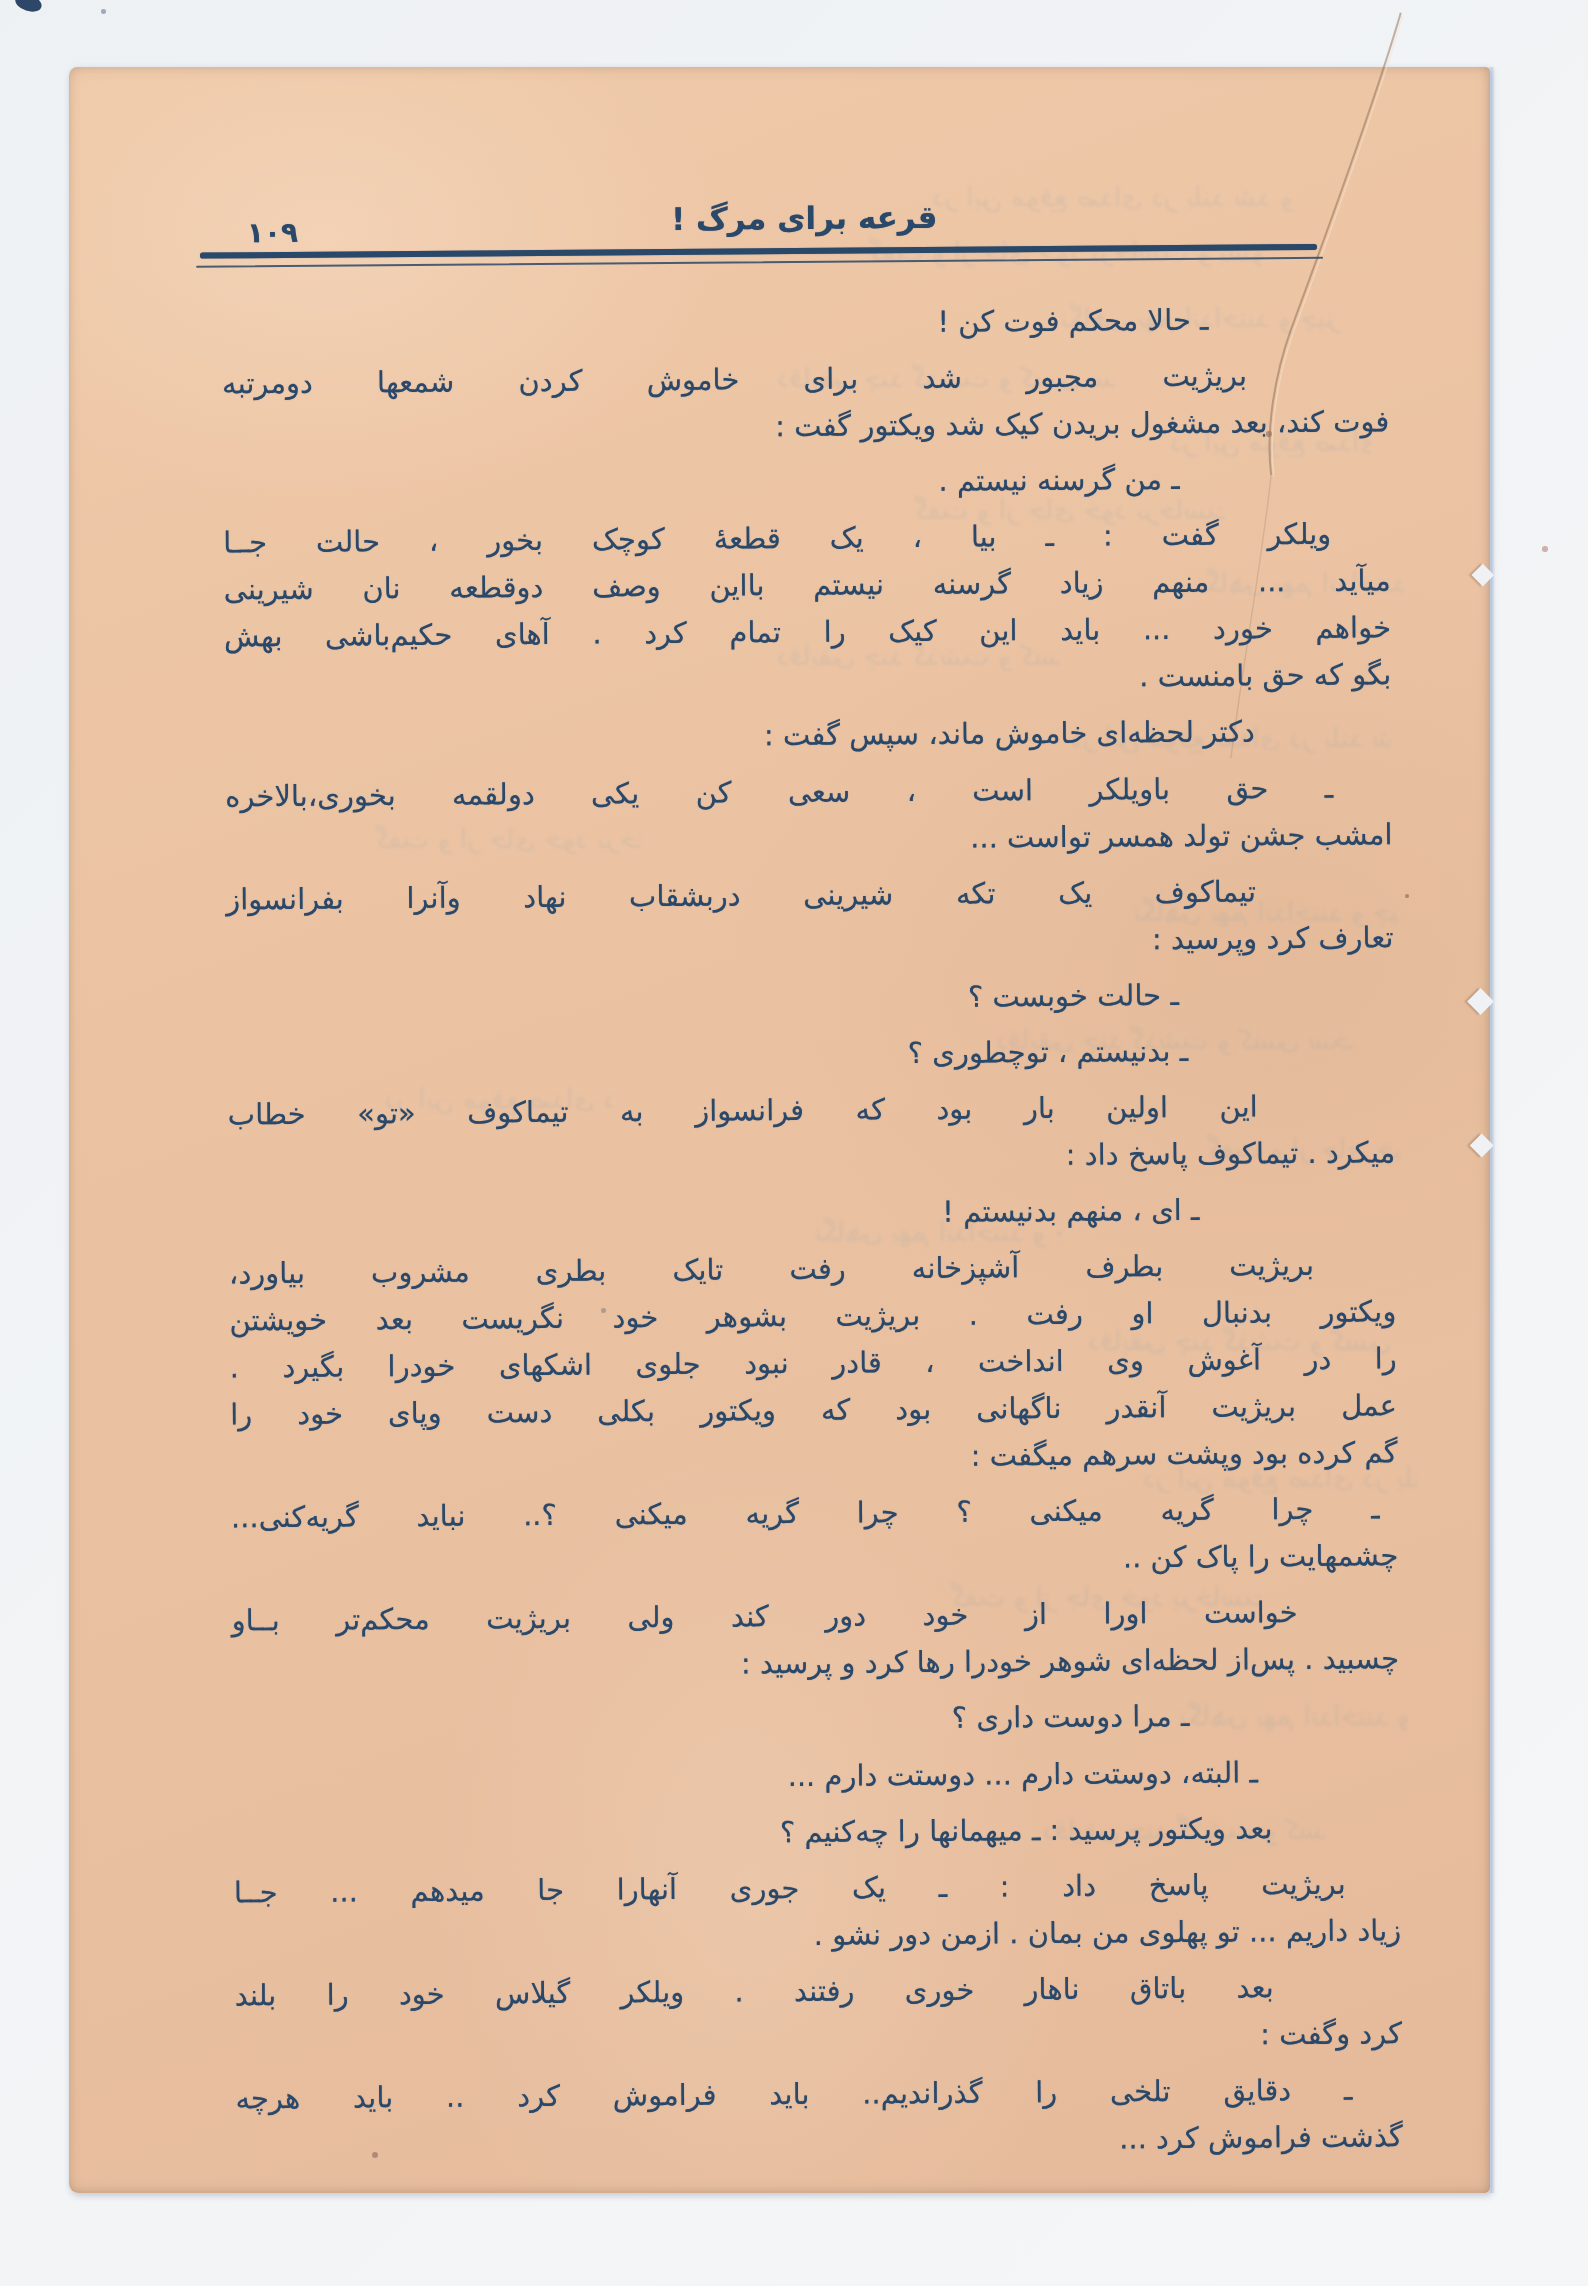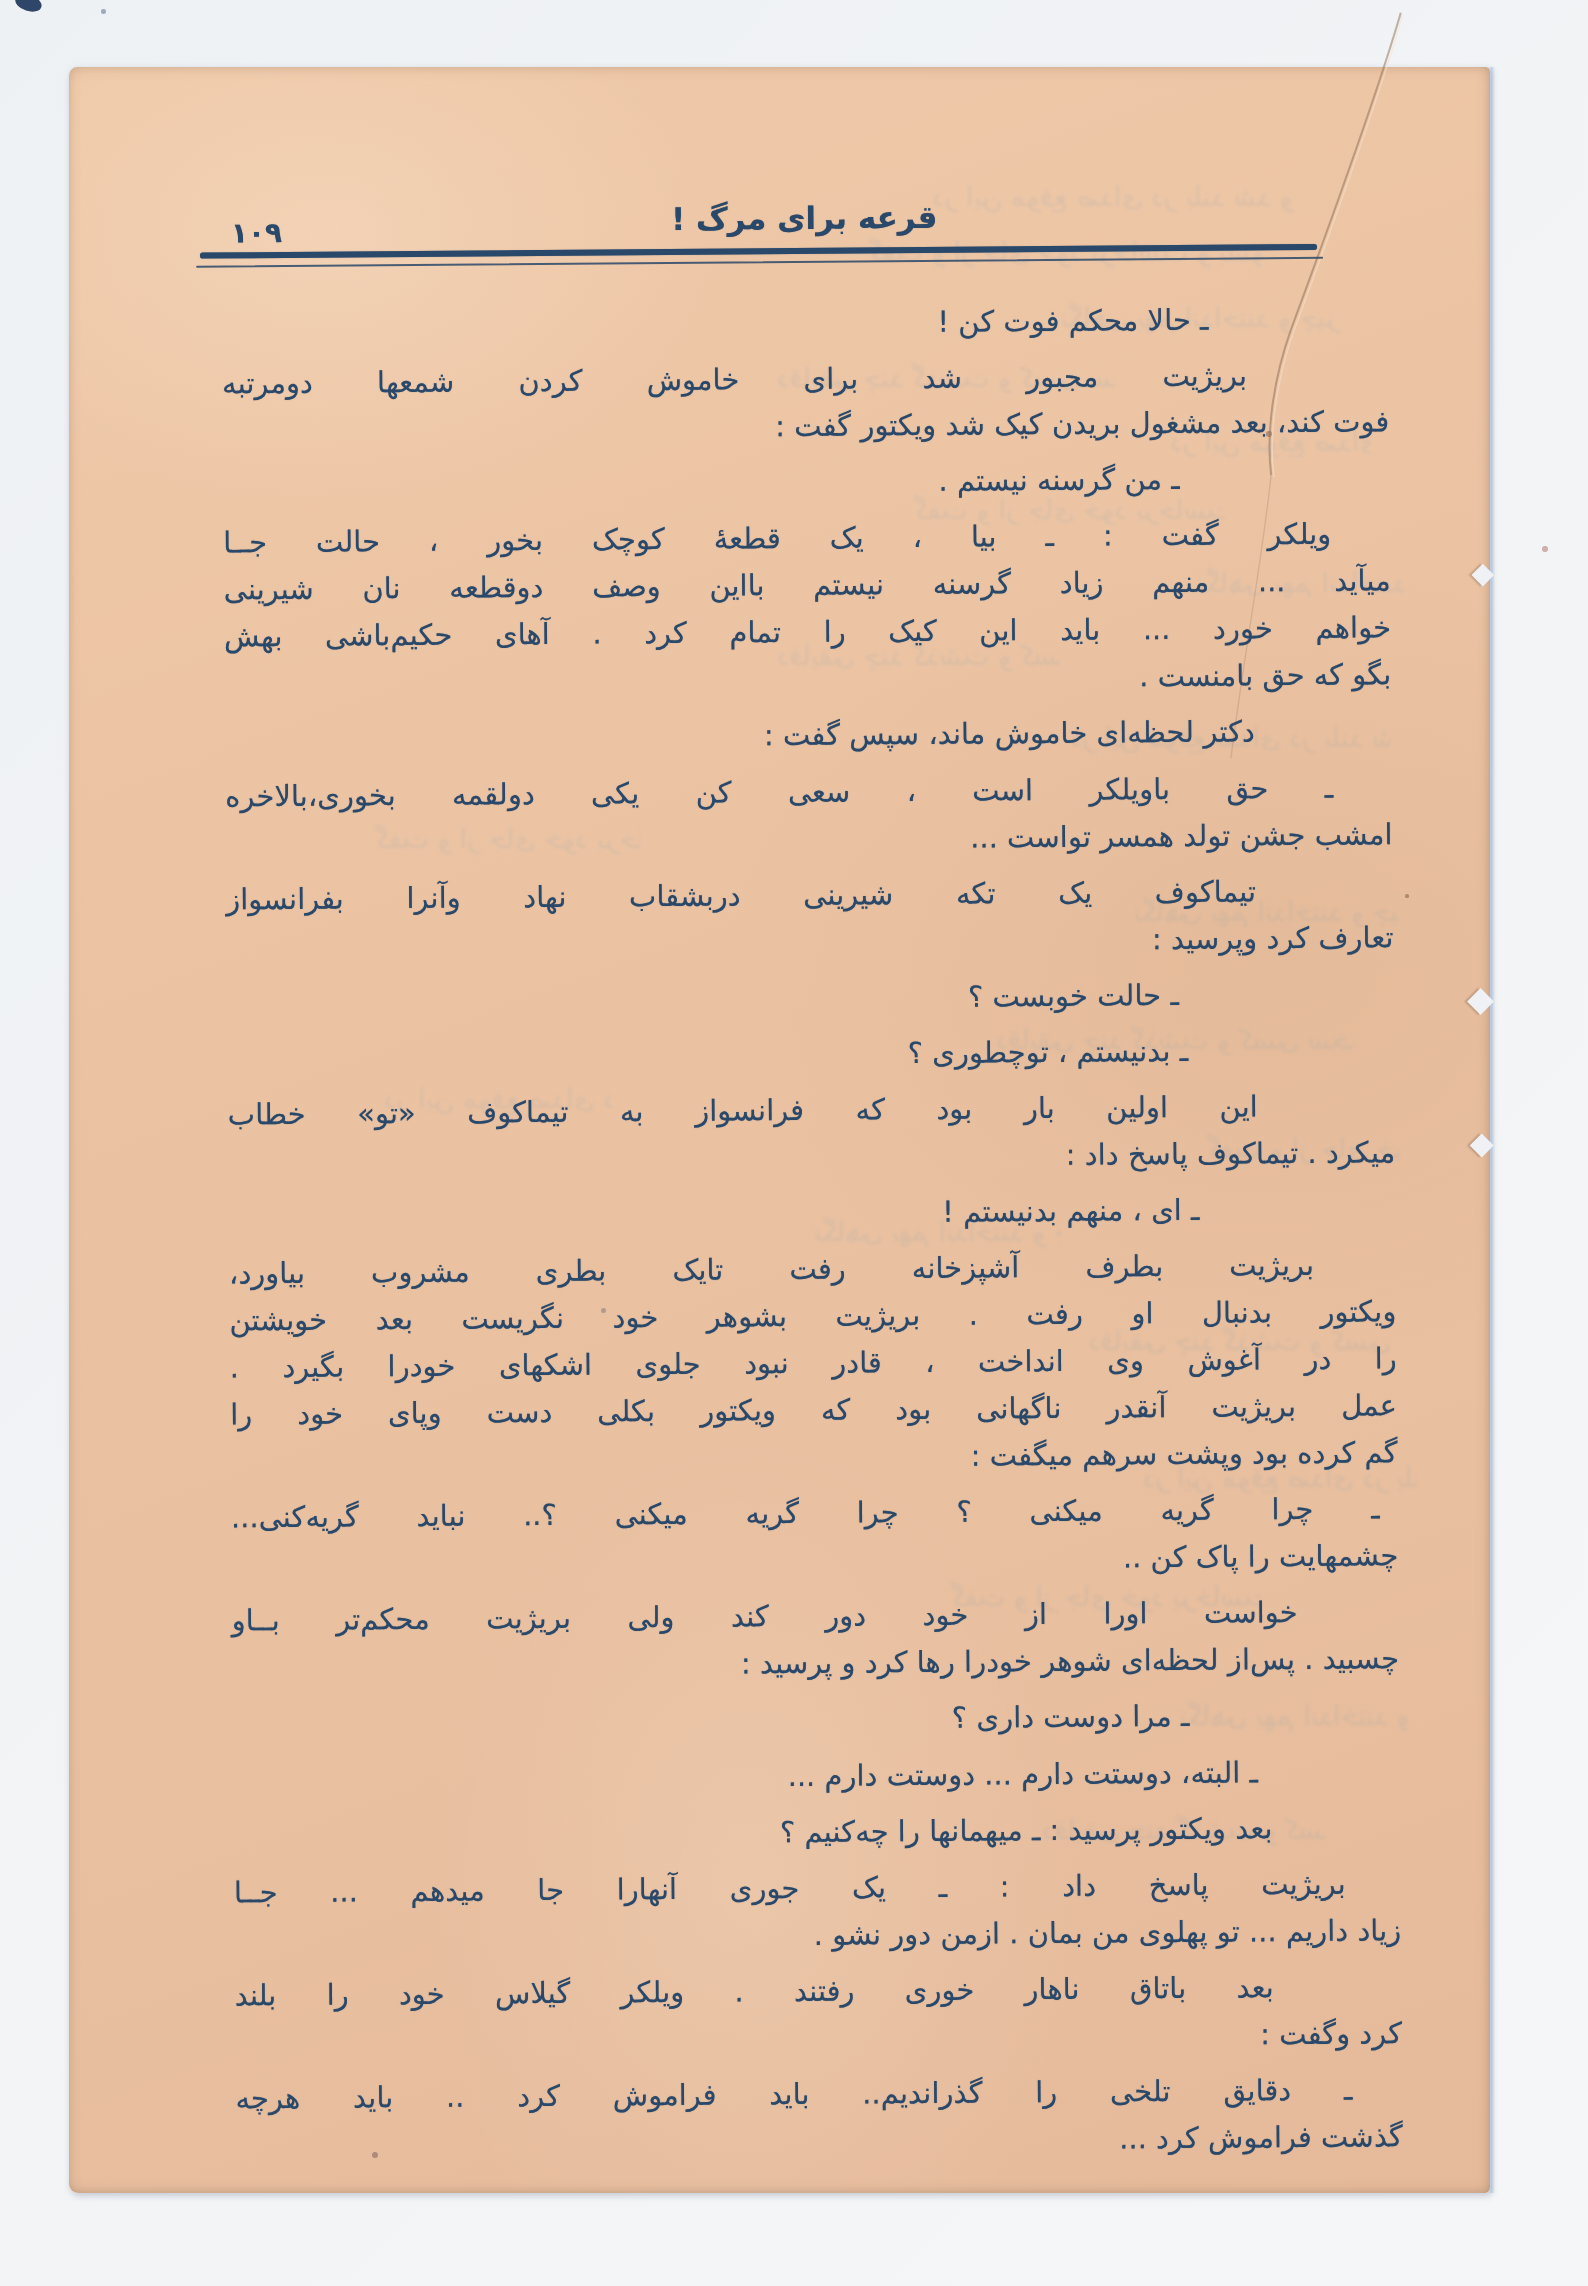--- a/index.html
+++ b/index.html
@@ -40,21 +40,21 @@
   #crease{position:absolute;left:1156px;top:0;width:338px;height:822px;}
 
   
   .notch{position:absolute;background:#eff1f4;transform:rotate(45deg);
          box-shadow:-1.8px 1.8px 1.8px rgba(120,90,70,.35);}
 
   
   #ink{position:absolute;left:0;top:0;width:1589px;height:2286px;
        transform:rotate(-0.45deg);transform-origin:795px 1142px;
        color:#2a4869;text-shadow:0 0 0.9px rgba(42,72,105,.55);}
-  #page-number{position:absolute;left:238px;top:212px;font-size:28px;font-weight:bold;
+  #page-number{position:absolute;left:254px;top:212px;font-size:28px;font-weight:bold;
        letter-spacing:1.8px;}
   #book-title{position:absolute;left:228px;top:200px;width:1167px;text-align:center;
        font-size:31px;font-weight:bold;direction:rtl;}
   #rule-thick{position:absolute;left:207px;top:248px;width:1117px;height:6.4px;background:#2a4869;
        border-radius:2.7px;box-shadow:0 0 0.9px rgba(42,72,105,.6);}
   #rule-thin{position:absolute;left:203px;top:261px;width:1127px;height:2.3px;background:#2a4869;
        opacity:.85;border-radius:1.8px;}
 
   #text-column{position:absolute;left:228px;top:291px;width:1167px;direction:rtl;
        font-size:29px;line-height:47px;}

